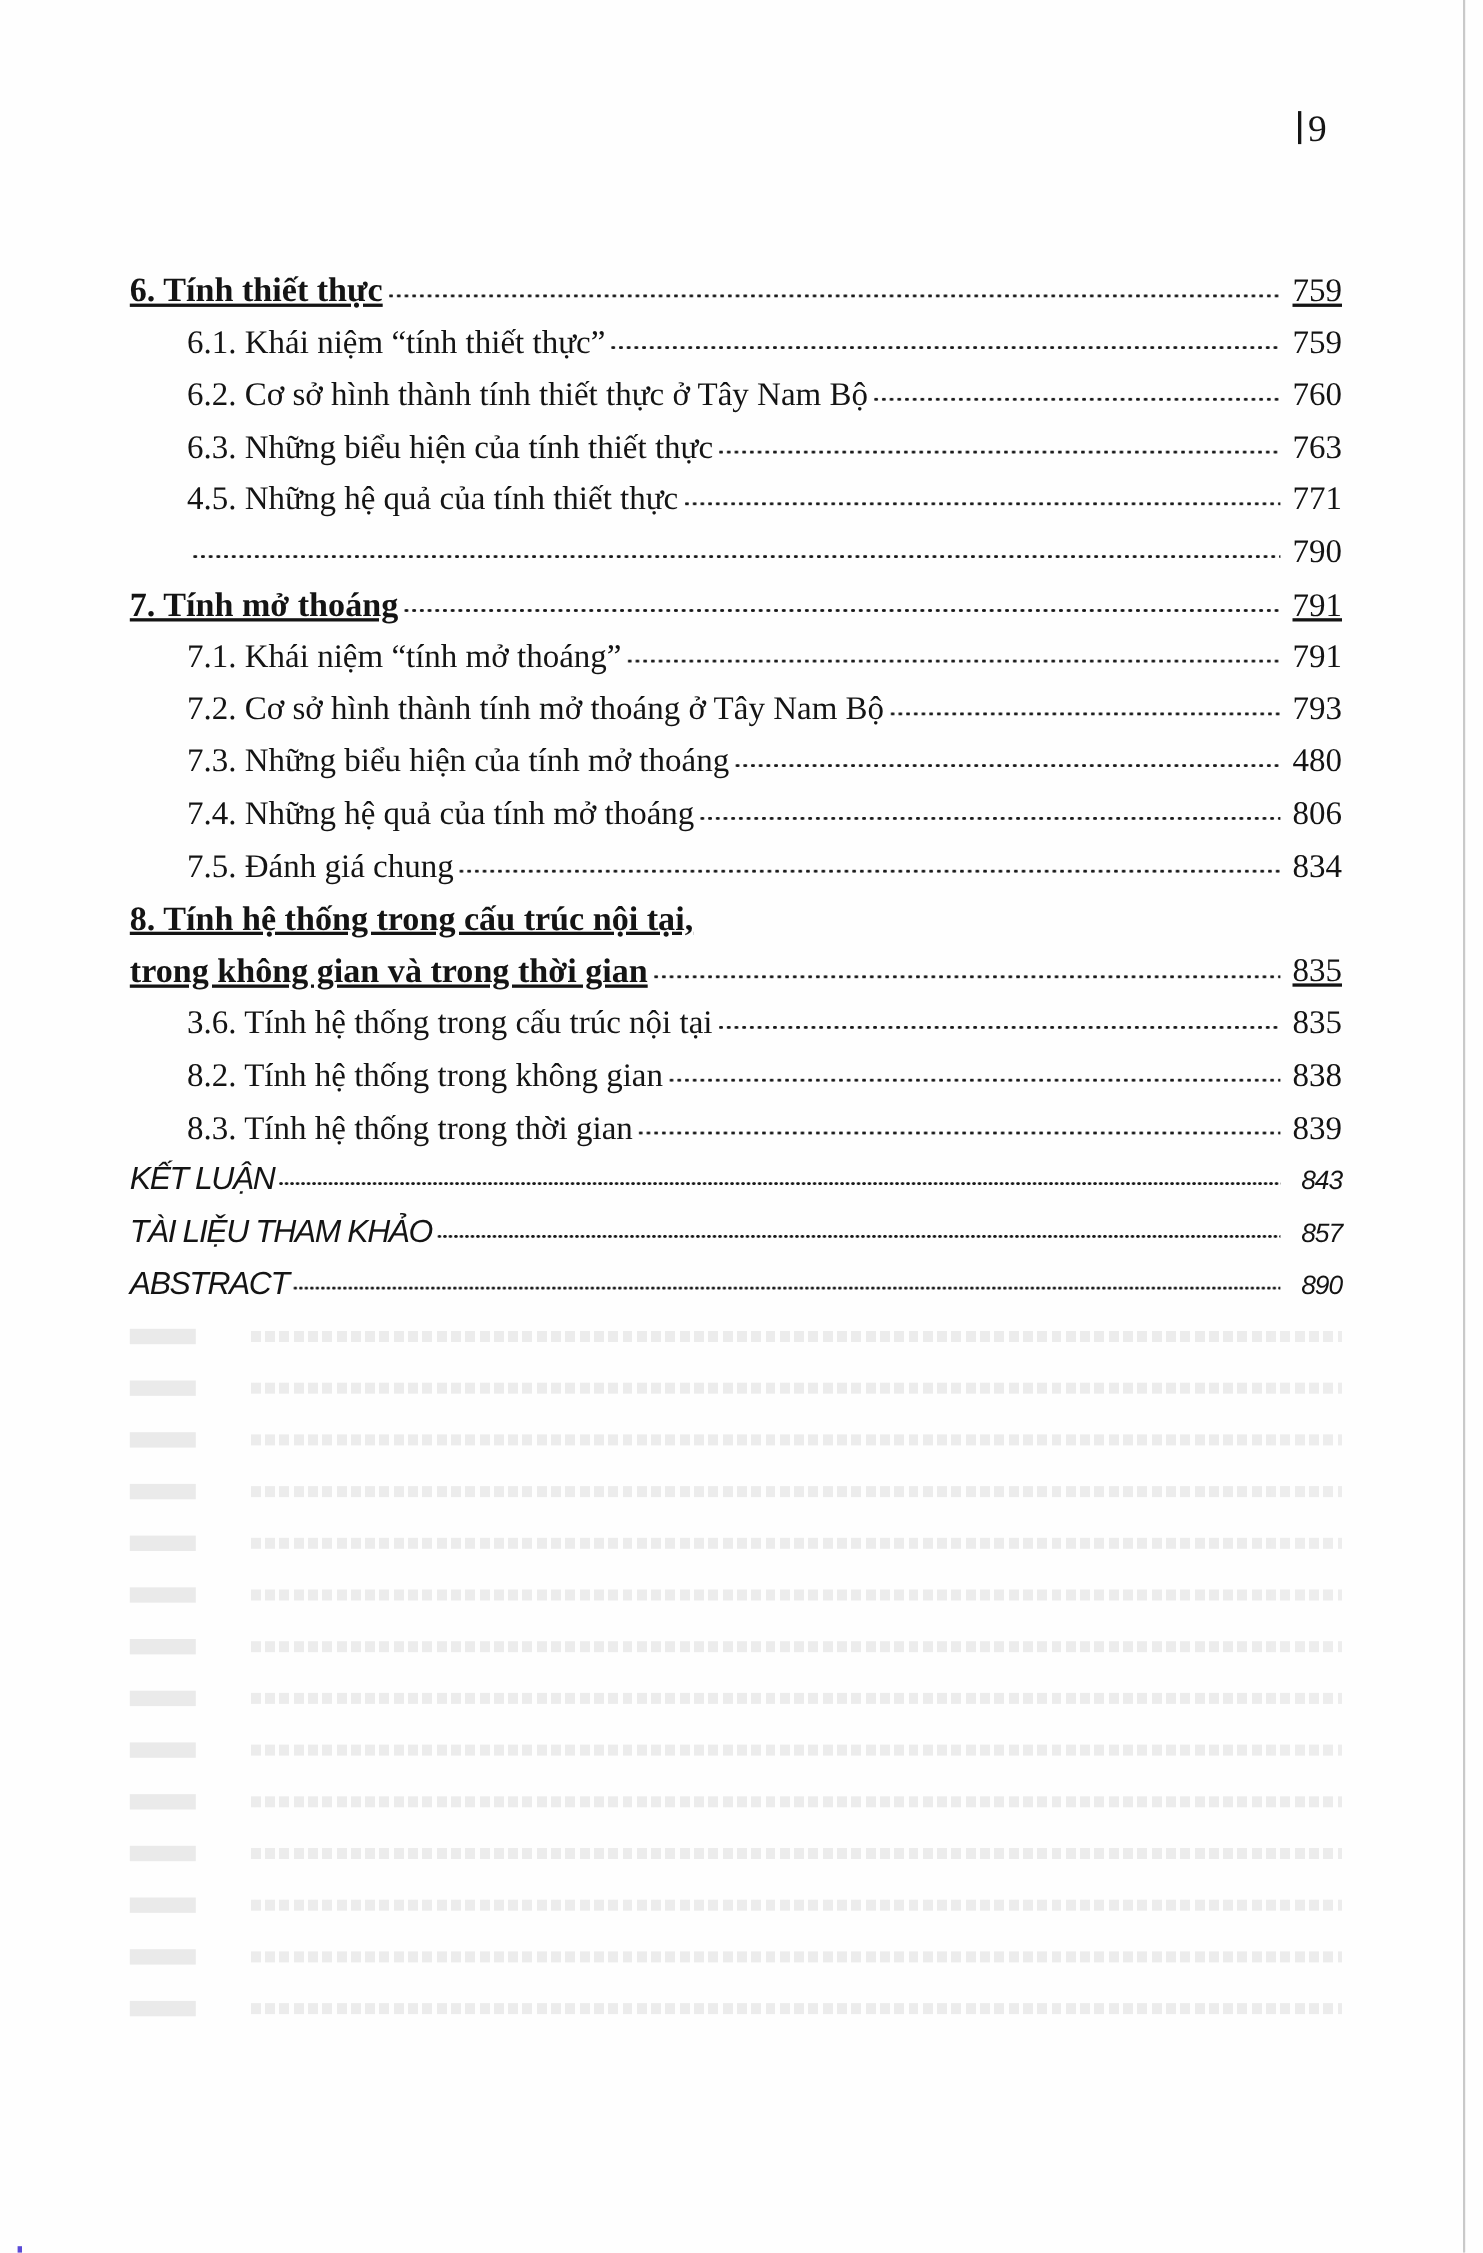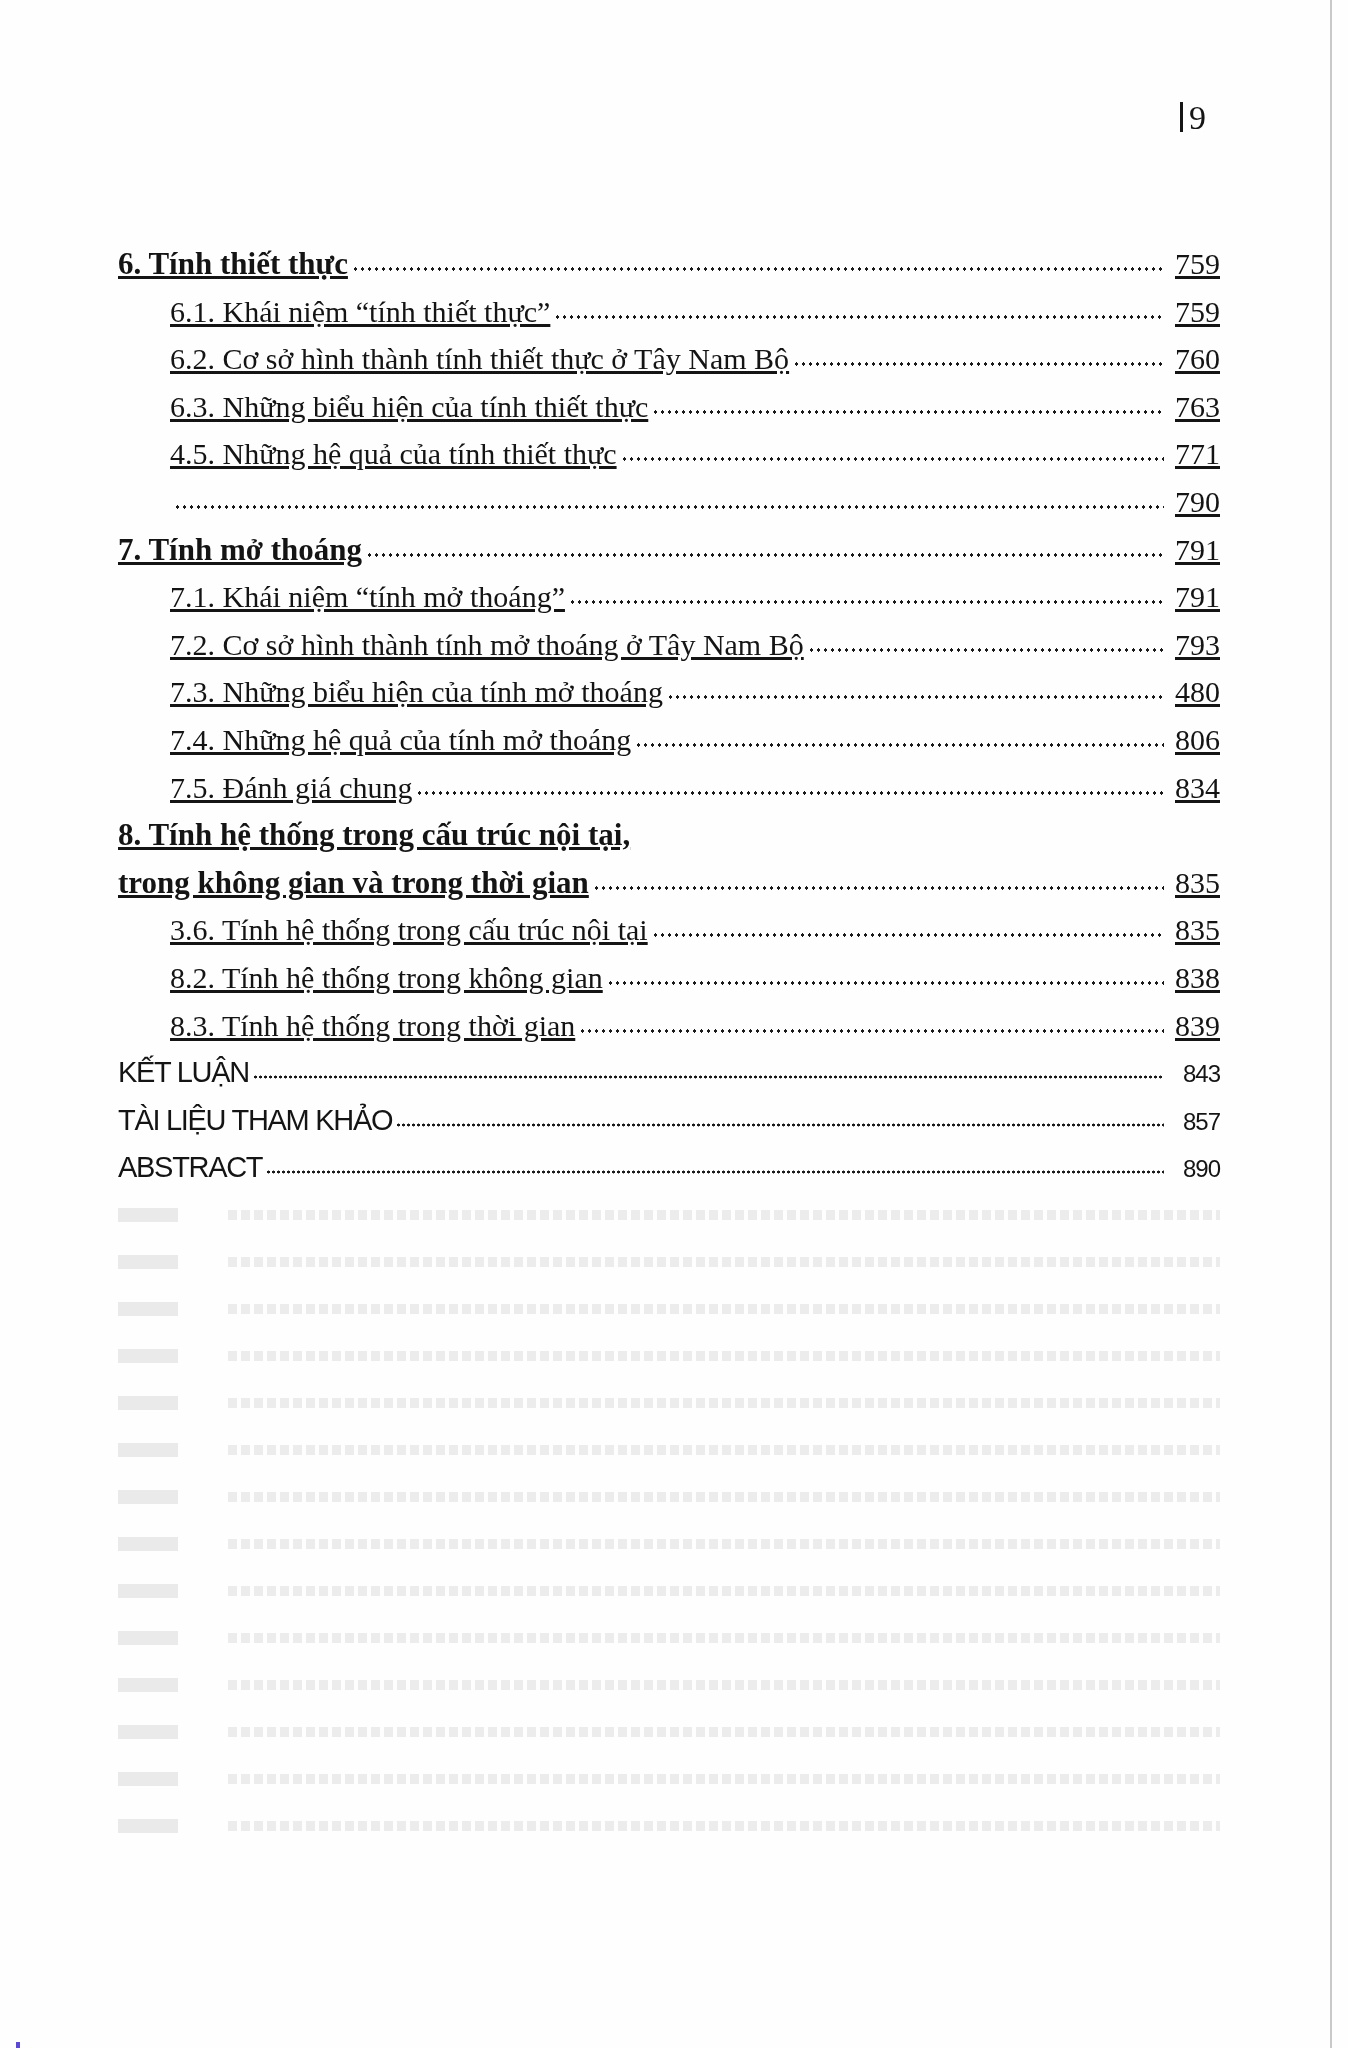--- a/index.html
+++ b/index.html
@@ -55,26 +55,27 @@
       width: 1102px;
     }
     .entry {
       display: flex;
       align-items: baseline;
       height: 47.6px;
       font-size: 30px;
       line-height: 47.6px;
       white-space: nowrap;
     }
-    .entry.sub { padding-left: 52px; text-decoration: underline; }
+    .entry.sub { padding-left: 52px; }
     .entry.main { font-weight: bold; font-size: 31px; text-decoration: underline; }
     .entry.cap {
       font-family: "Liberation Sans", "DejaVu Sans", sans-serif;
       font-size: 29px;
       letter-spacing: -1.3px;
+      font-style: italic;
     }
     .entry.two-line {
       height: auto;
       display: block;
     }
     .entry.two-line .row {
       display: flex;
       align-items: center;
       height: 47.6px;
     }

